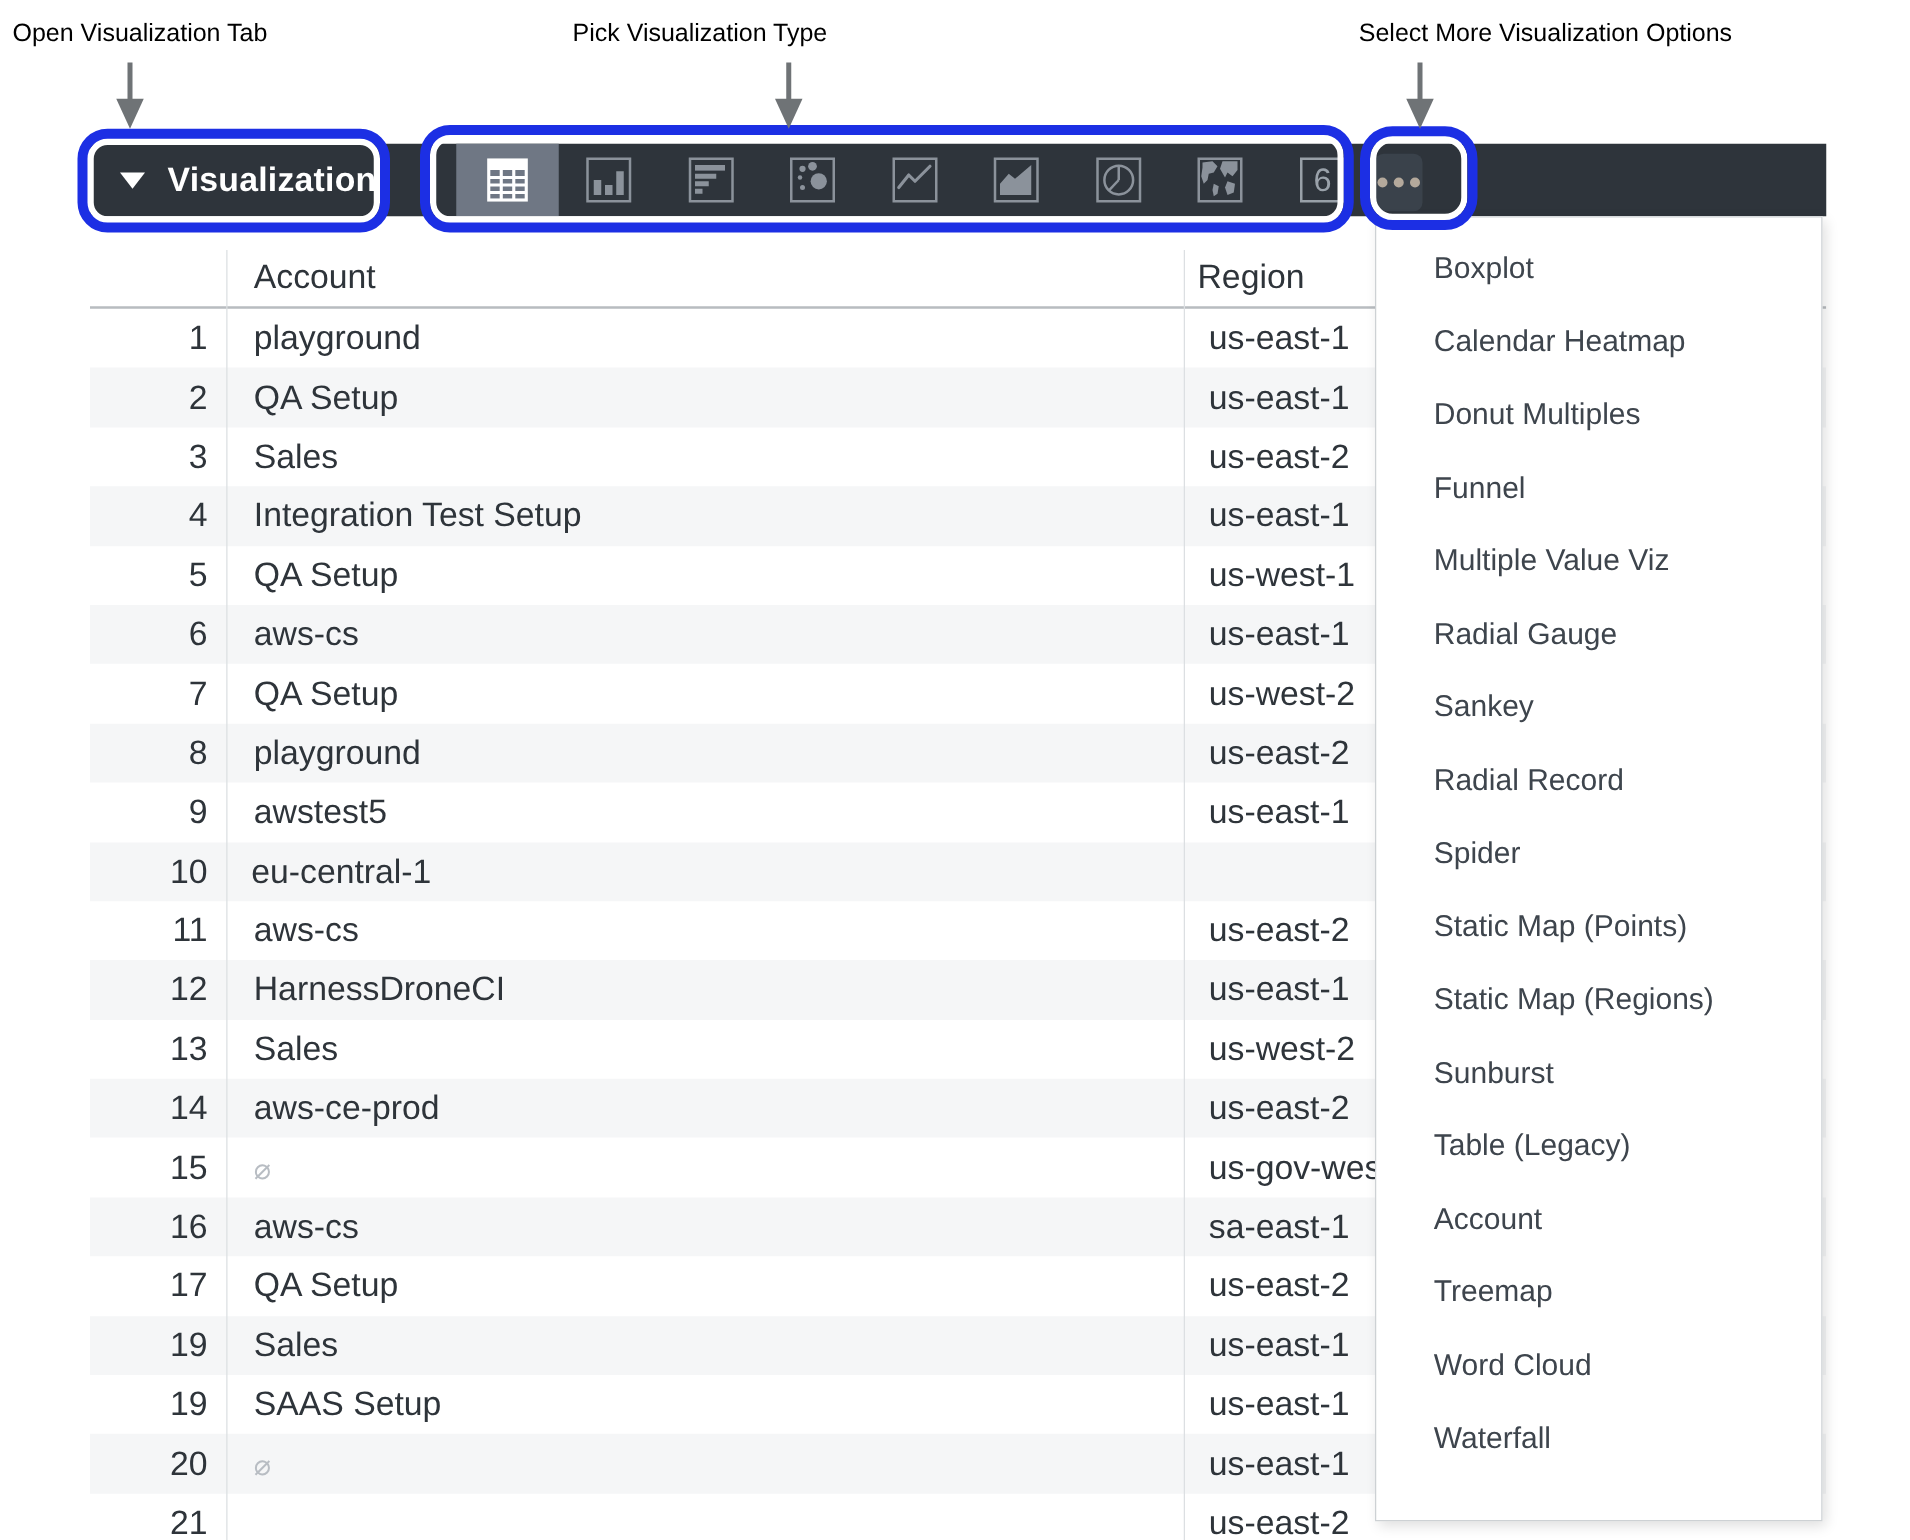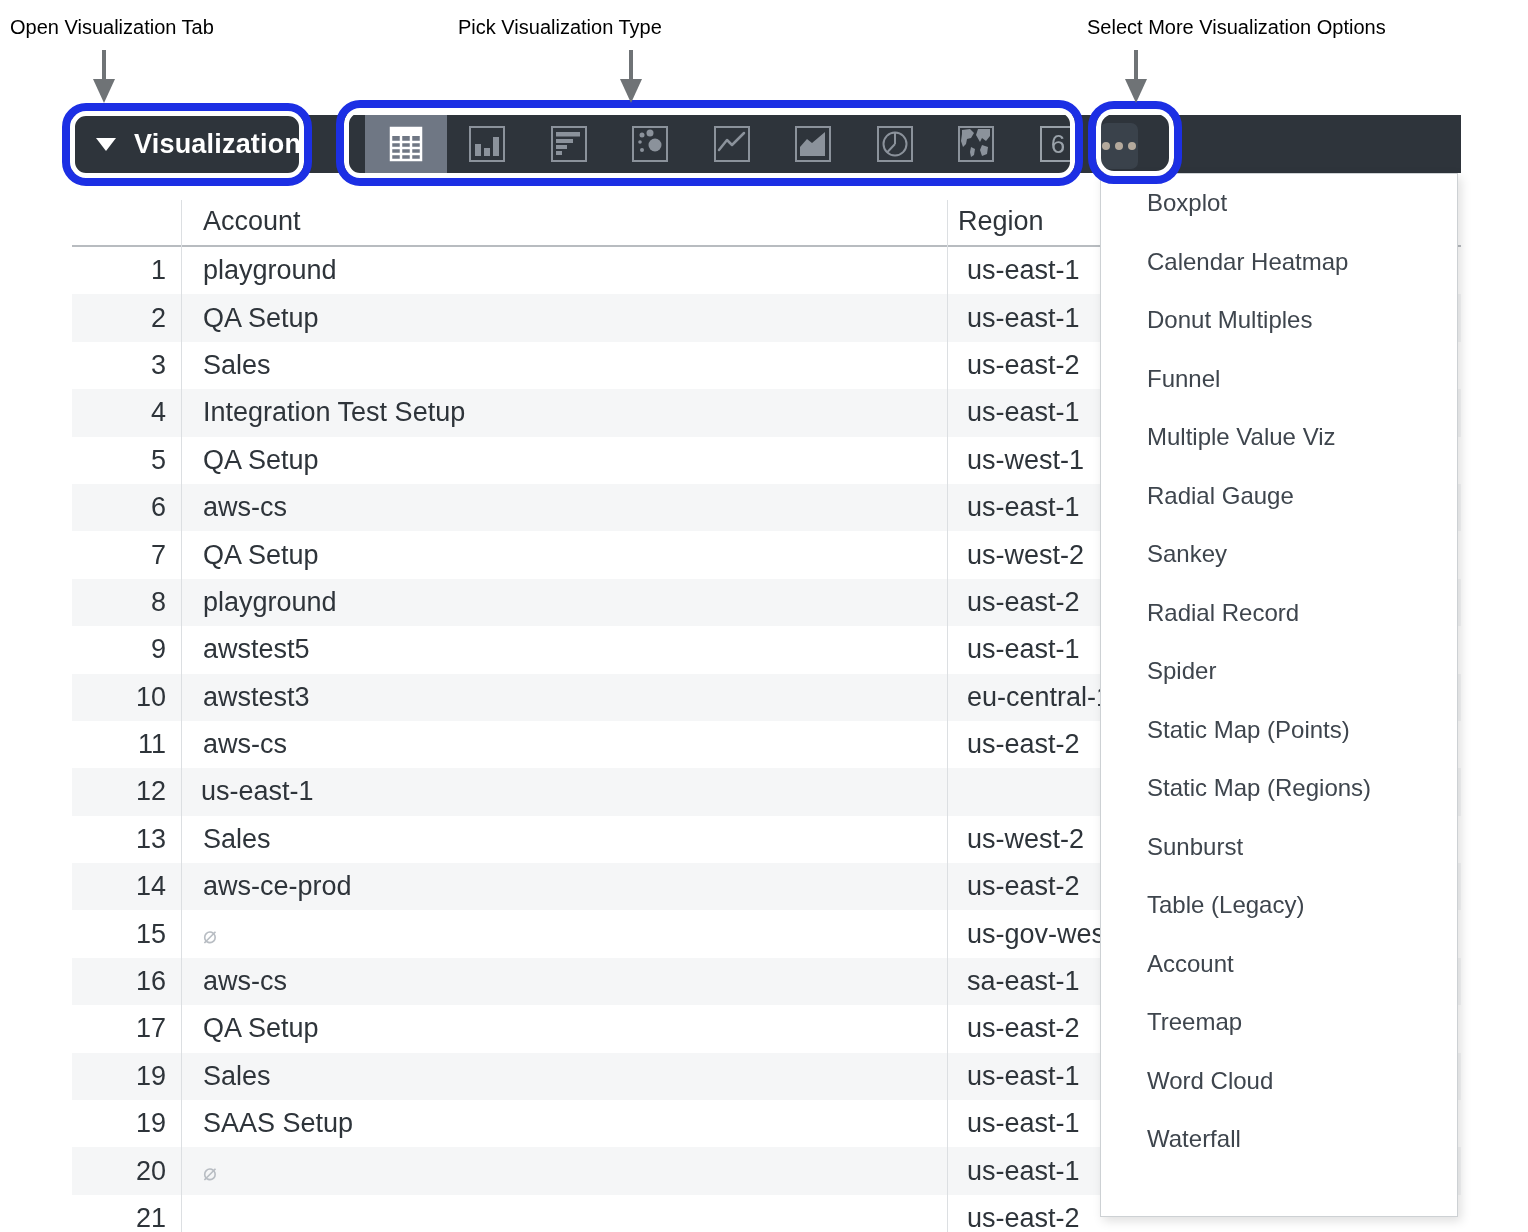--- a/index.html
+++ b/index.html
@@ -39,21 +39,21 @@
   .viz-tab .viz-label{color:#fff;font-size:27px;font-weight:bold;margin-left:18px;letter-spacing:.2px;}
   .sel-cell{position:absolute;left:293px;top:0;width:82px;height:58px;background:var(--selected-cell);}
   .icon-btn{position:absolute;top:10px;width:38px;height:38px;cursor:pointer;}
   .more-btn{position:absolute;left:1028px;top:8px;width:38px;height:46px;
     background:#3a424b;border-radius:7px;display:flex;align-items:center;
     justify-content:center;gap:5px;cursor:pointer;}
   .more-btn .dot{width:8px;height:8px;border-radius:50%;background:var(--dots);}
   
   .menu{position:absolute;left:1100px;top:173px;width:358px;height:1044px;
     background:#fff;border:1px solid #cdd1d4;box-shadow:3px 4px 10px rgba(0,0,0,.13);
-    z-index:20;}
+    padding-top:12px;z-index:20;}
   .menu-item{height:58.5px;display:flex;align-items:center;padding-left:46px;
     font-size:24px;color:var(--menu-text);cursor:pointer;white-space:nowrap;}
   
   .table{position:absolute;left:72px;top:195px;width:1389px;height:1037px;
     overflow:hidden;z-index:1;font-size:27px;}
   .thead{position:relative;height:52px;}
   .th-account{position:absolute;left:131px;top:11px;font-weight:500;}
   .th-region{position:absolute;left:886px;top:11px;font-weight:500;}
   .thead-line{position:absolute;left:0;top:50px;width:100%;height:2px;background:#b8bcc0;}
   .vsep{position:absolute;top:5px;bottom:0;width:1px;background:var(--sep);z-index:2;}
@@ -236,30 +236,30 @@
         <div class="cell-account">playground</div>
         <div class="cell-region">us-east-2</div>
       </div>
       <div class="trow">
         <div class="cell-num">9</div>
         <div class="cell-account">awstest5</div>
         <div class="cell-region">us-east-1</div>
       </div>
       <div class="trow band">
         <div class="cell-num">10</div>
-        <div class="cell-account">awstest3</div>
         <div class="cell-region">eu-central-1</div>
       </div>
       <div class="trow">
         <div class="cell-num">11</div>
         <div class="cell-account">aws-cs</div>
         <div class="cell-region">us-east-2</div>
       </div>
       <div class="trow band">
         <div class="cell-num">12</div>
+        <div class="cell-account">HarnessDroneCI</div>
         <div class="cell-region">us-east-1</div>
       </div>
       <div class="trow">
         <div class="cell-num">13</div>
         <div class="cell-account">Sales</div>
         <div class="cell-region">us-west-2</div>
       </div>
       <div class="trow band">
         <div class="cell-num">14</div>
         <div class="cell-account">aws-ce-prod</div>

